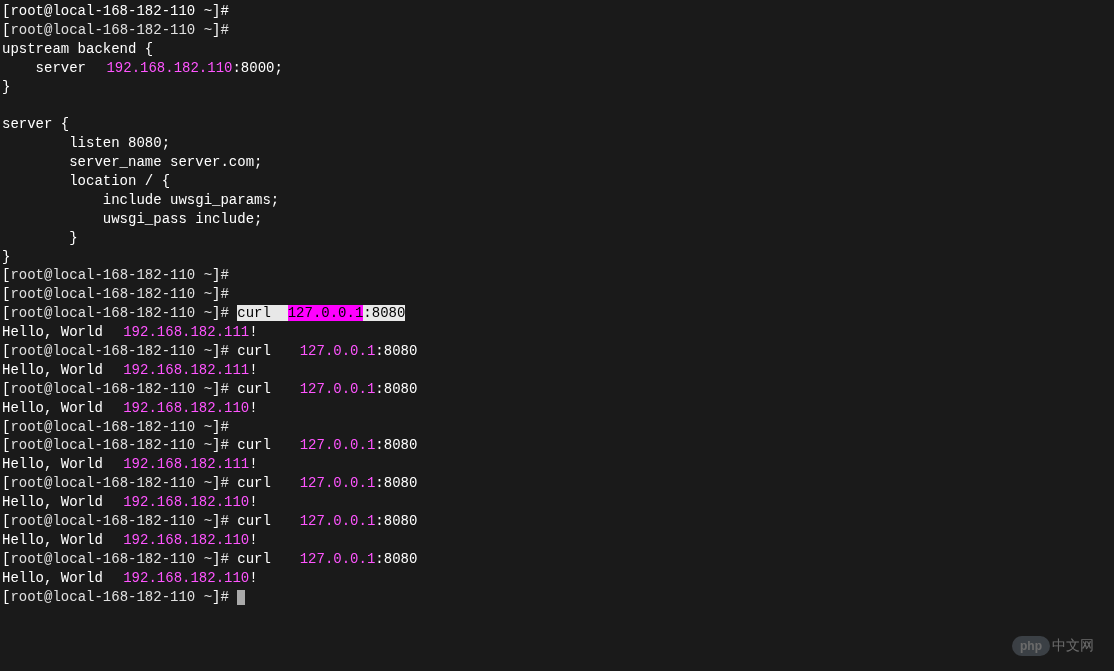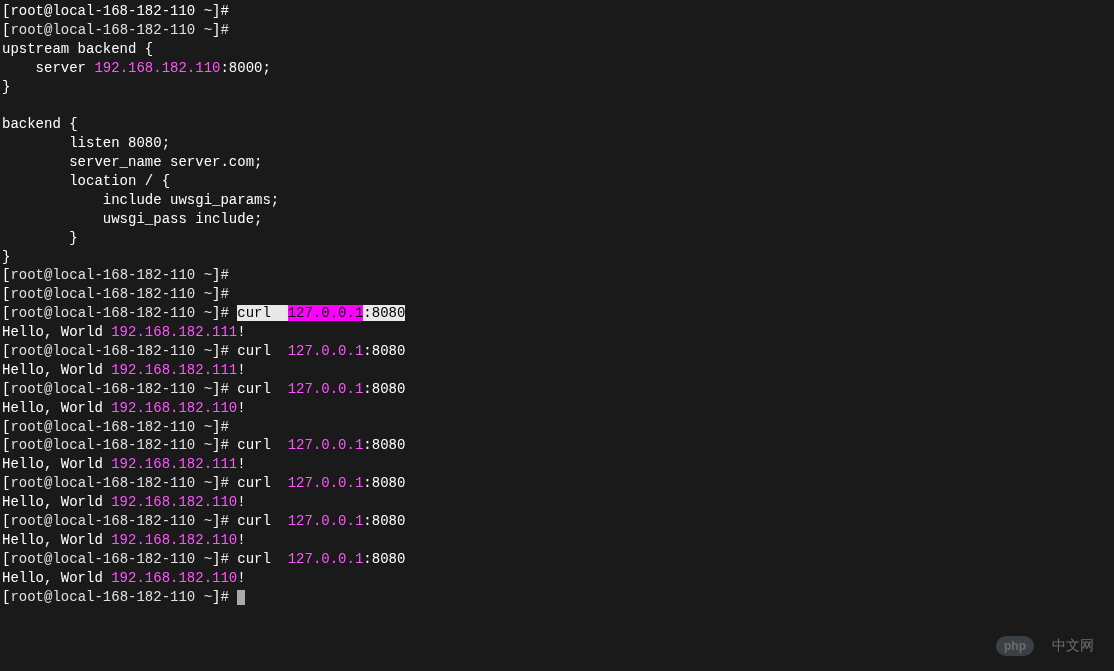--- a/index.html
+++ b/index.html
@@ -9,39 +9,39 @@
       font-family: 'Courier New', Consolas, monospace;
       font-size: 14px;
       line-height: 1.35;
       padding: 2px;
       width: 1114px;
       height: 671px;
       overflow: hidden;
     }
     .line { white-space: pre; }
     .white { color: #ffffff; }
-    .magenta { color: #ff55ff; }
+    .magenta { color: #ff55ff; margin-left: 12px; }
     .highlight-bg { background: #e8e8e8; color: #000; }
     .highlight-magenta { background: #ff00ff; color: #000; }
     .cursor {
       display: inline-block;
       width: 8px;
       height: 15px;
       background: #aaa;
       vertical-align: text-bottom;
     }
     .watermark {
       position: absolute;
       right: 20px;
       bottom: 15px;
       opacity: 0.35;
       color: #fff;
       display: flex;
       align-items: center;
-      gap: 18px;
+      gap: 2px;
       font-family: sans-serif;
       font-size: 14px;
     }
     .watermark .logo {
       background: #7a8896;
       color: #fff;
       border-radius: 10px;
       padding: 2px 8px;
       font-weight: bold;
       font-size: 12px;
@@ -50,21 +50,21 @@
 </head>
 <body>
 
 <div>
 <div class="line"><span class="white">[root@local-168-182-110 ~]#</span></div>
 <div class="line"><span class="white">[</span><span>root</span><span>@</span><span>local-168-182-110</span><span> </span><span>~</span><span class="white">]</span><span>#</span></div>
 <div class="line"><span class="white">upstream backend {</span></div>
 <div class="line"><span class="white">    server </span><span class="magenta">192.168.182.110</span><span class="white">:8000;</span></div>
 <div class="line"><span class="white">}</span></div>
 <div class="line"><span></span>&nbsp;</div>
-<div class="line"><span class="white">backend {</span></div>
+<div class="line"><span class="white">server {</span></div>
 <div class="line"><span class="white">        listen 8080;</span></div>
 <div class="line"><span class="white">        server_name server.com;</span></div>
 <div class="line"><span class="white">        location / {</span></div>
 <div class="line"><span class="white">            include uwsgi_params;</span></div>
 <div class="line"><span class="white">            uwsgi_pass include;</span></div>
 <div class="line"><span class="white">        }</span></div>
 <div class="line"><span class="white">}</span></div>
 <div class="line"><span class="white">[</span><span>root</span><span>@</span><span>local-168-182-110</span><span> </span><span>~</span><span class="white">]</span><span>#</span></div>
 <div class="line"><span class="white">[</span><span>root</span><span>@</span><span>local-168-182-110</span><span> </span><span>~</span><span class="white">]</span><span>#</span></div>
 <div class="line"><span class="white">[</span><span>root</span><span>@</span><span>local-168-182-110</span><span> </span><span>~</span><span class="white">]</span><span>#</span><span> </span><span class="highlight-bg">curl </span><span class="highlight-bg"> </span><span class="highlight-magenta">127.0.0.1</span><span class="highlight-bg">:8080</span></div>

